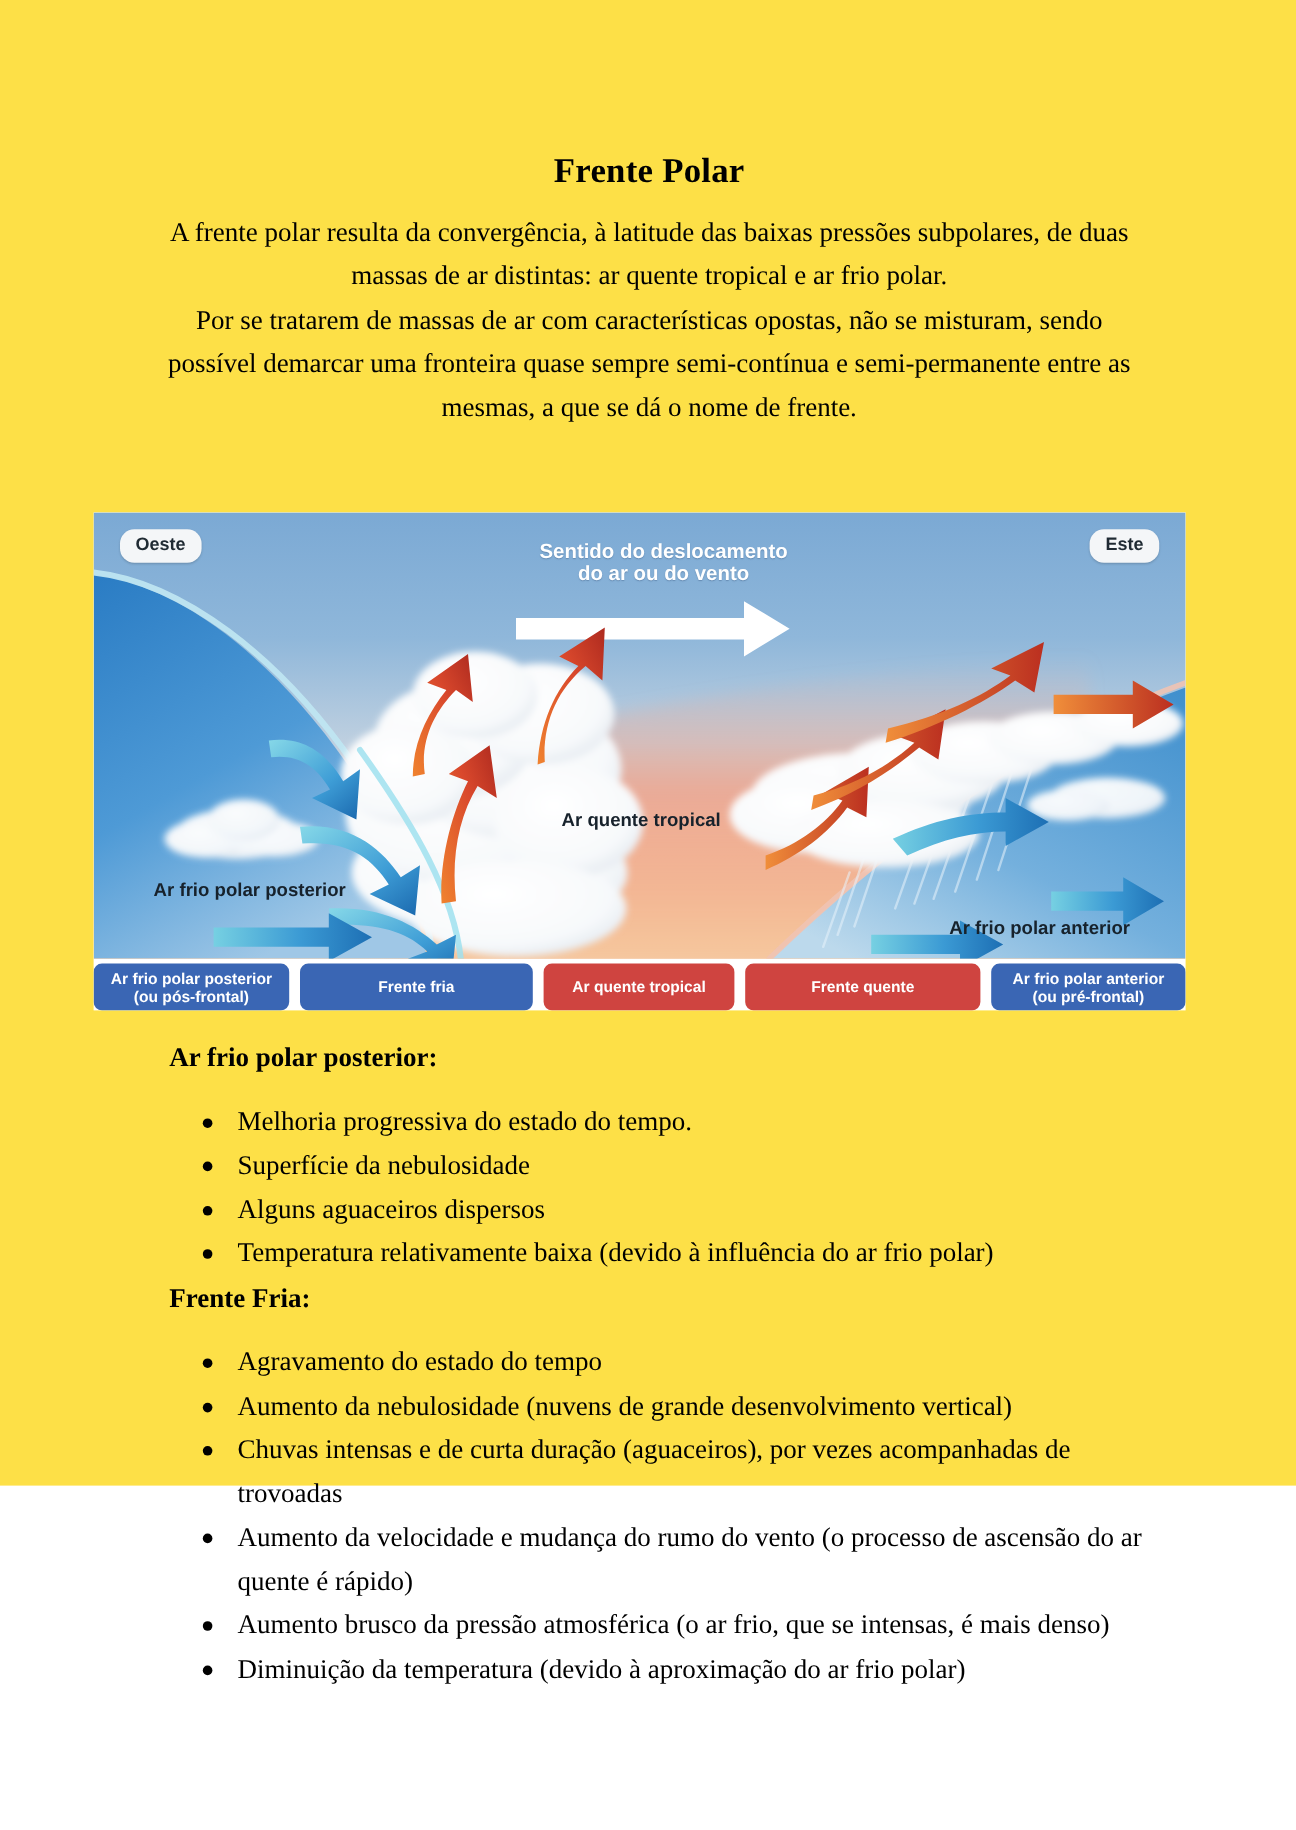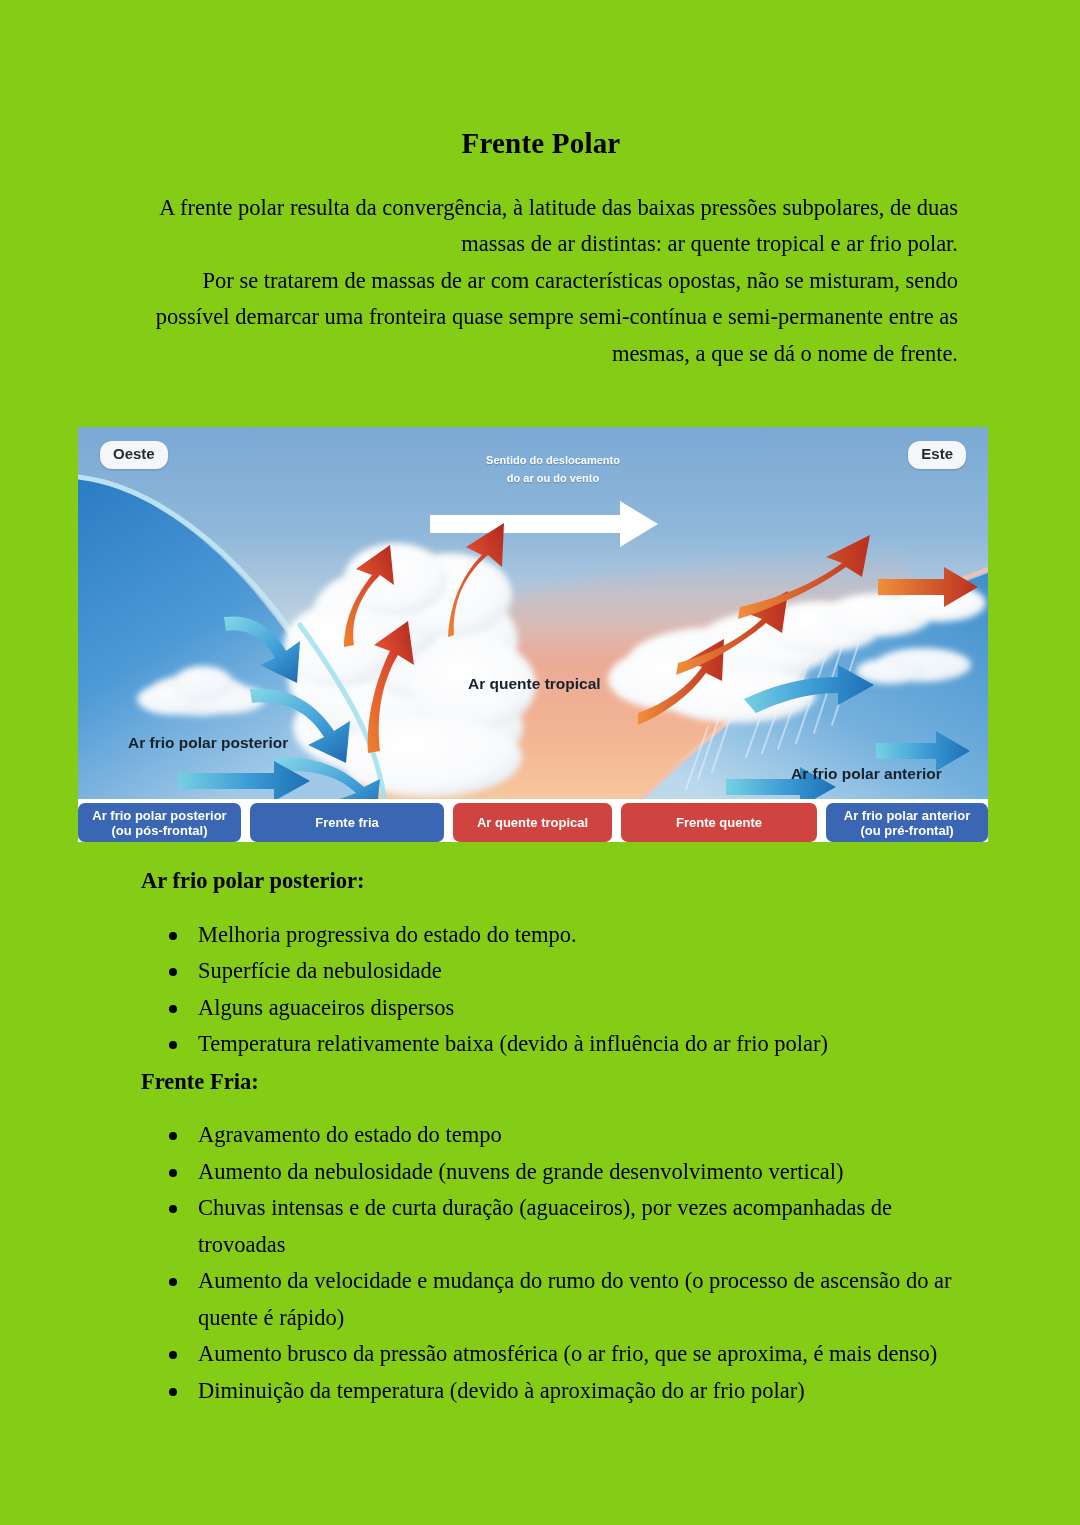--- a/index.html
+++ b/index.html
@@ -12,43 +12,43 @@
     width: 1080px;
     height: 1525px;
     font-family: "Liberation Serif", "DejaVu Serif", serif;
     color: #000000;
     position: relative;
     overflow: hidden;
   }
   .page {
     position: relative;
     width: 1080px;
-    height: 1525px;
-    background: #84cc16;
+    height: 1238px;
+    background: #fde047;
     box-sizing: border-box;
     padding: 0 122px 0 124px;
   }
 
   
   .doc-title {
     text-align: center;
     font-size: 29px;
     font-weight: bold;
     letter-spacing: .2px;
     margin: 0;
     padding-top: 128px;
     line-height: 1.1;
   }
 
   
   .intro {
-    margin-top: 30px;
+    margin-top: 16px;
     font-size: 22.5px;
     line-height: 36.5px;
-    text-align: right;
+    text-align: center;
   }
   .intro p { margin: 0; }
   .term {
     font-weight: bold;
     text-decoration: underline;
   }
 
   
   .figure-wrap {
     position: absolute;
@@ -93,21 +93,21 @@
   
   .move-caption {
     position: absolute;
     left: 350px;
     top: 24px;
     width: 250px;
     text-align: center;
     color: #ffffff;
     font-family: "Liberation Sans", sans-serif;
     font-weight: bold;
-    font-size: 11px;
+    font-size: 17px;
     line-height: 18px;
     text-shadow: 0 1px 1px rgba(40,70,110,.35);
   }
 
   
   .scene-label {
     position: absolute;
     font-family: "Liberation Sans", sans-serif;
     font-weight: bold;
     font-size: 15.5px;
@@ -389,19 +389,19 @@
       <li><span class="dot"></span><span>Alguns aguaceiros dispersos</span></li>
       <li><span class="dot"></span><span>Temperatura relativamente baixa (devido à influência do ar frio polar)</span></li>
     </ul>
 
     <p class="section-head second">Frente Fria:</p>
     <ul class="bullets">
       <li><span class="dot"></span><span>Agravamento do estado do tempo</span></li>
       <li><span class="dot"></span><span>Aumento da nebulosidade (nuvens de grande desenvolvimento vertical)</span></li>
       <li><span class="dot"></span><span>Chuvas intensas e de curta duração (aguaceiros), por vezes acompanhadas de trovoadas</span></li>
       <li><span class="dot"></span><span>Aumento da velocidade e mudança do rumo do vento (o processo de ascensão do ar quente é rápido)</span></li>
-      <li><span class="dot"></span><span>Aumento brusco da pressão atmosférica (o ar frio, que se aproxima, é mais denso)</span></li>
+      <li><span class="dot"></span><span>Aumento brusco da pressão atmosférica (o ar frio, que se intensas, é mais denso)</span></li>
       <li><span class="dot"></span><span>Diminuição da temperatura (devido à aproximação do ar frio polar)</span></li>
     </ul>
 
   </div>
 
 </div>
 
 </body></html>

